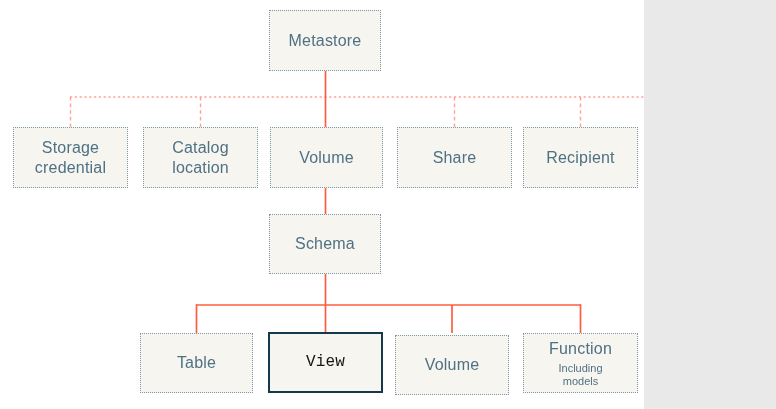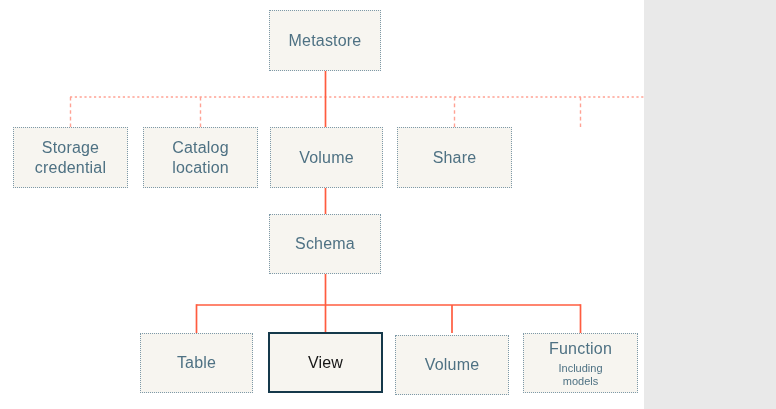--- a/index.html
+++ b/index.html
@@ -48,20 +48,21 @@
     color: var(--node-text);
     font-size: 16px;
     line-height: 1.22;
     letter-spacing: 0.2px;
   }
   .node.highlight {
     border: 2px solid var(--highlight-border);
   }
   .node.highlight .label {
     color: var(--highlight-text);
+    font-family: Liberation Mono, monospace;
   }
   .label-wrap { display: flex; flex-direction: column; align-items: center; }
   .sublabel {
     display: block;
     color: var(--node-text);
     font-size: 11px;
     line-height: 1.15;
     max-width: 72px;
     margin-top: 4px;
   }
@@ -107,20 +108,23 @@
   </div>
 
   <div class="node" style="left:270px;top:127px;width:113px;height:61px">
     <span class="label">Volume</span>
   </div>
 
   <div class="node" style="left:397px;top:127px;width:115px;height:61px">
     <span class="label">Share</span>
   </div>
 
+  <div class="node" style="left:523px;top:127px;width:115px;height:61px">
+    <span class="label">Recipient</span>
+  </div>
 
   <div class="node" style="left:653px;top:127px;width:117px;height:61px">
     <span class="label more-label">...</span>
   </div>
 
   <div class="node" style="left:140px;top:333px;width:113px;height:60px">
     <span class="label">Table</span>
   </div>
 
   <div class="node" style="left:269px;top:214px;width:112px;height:60px">

